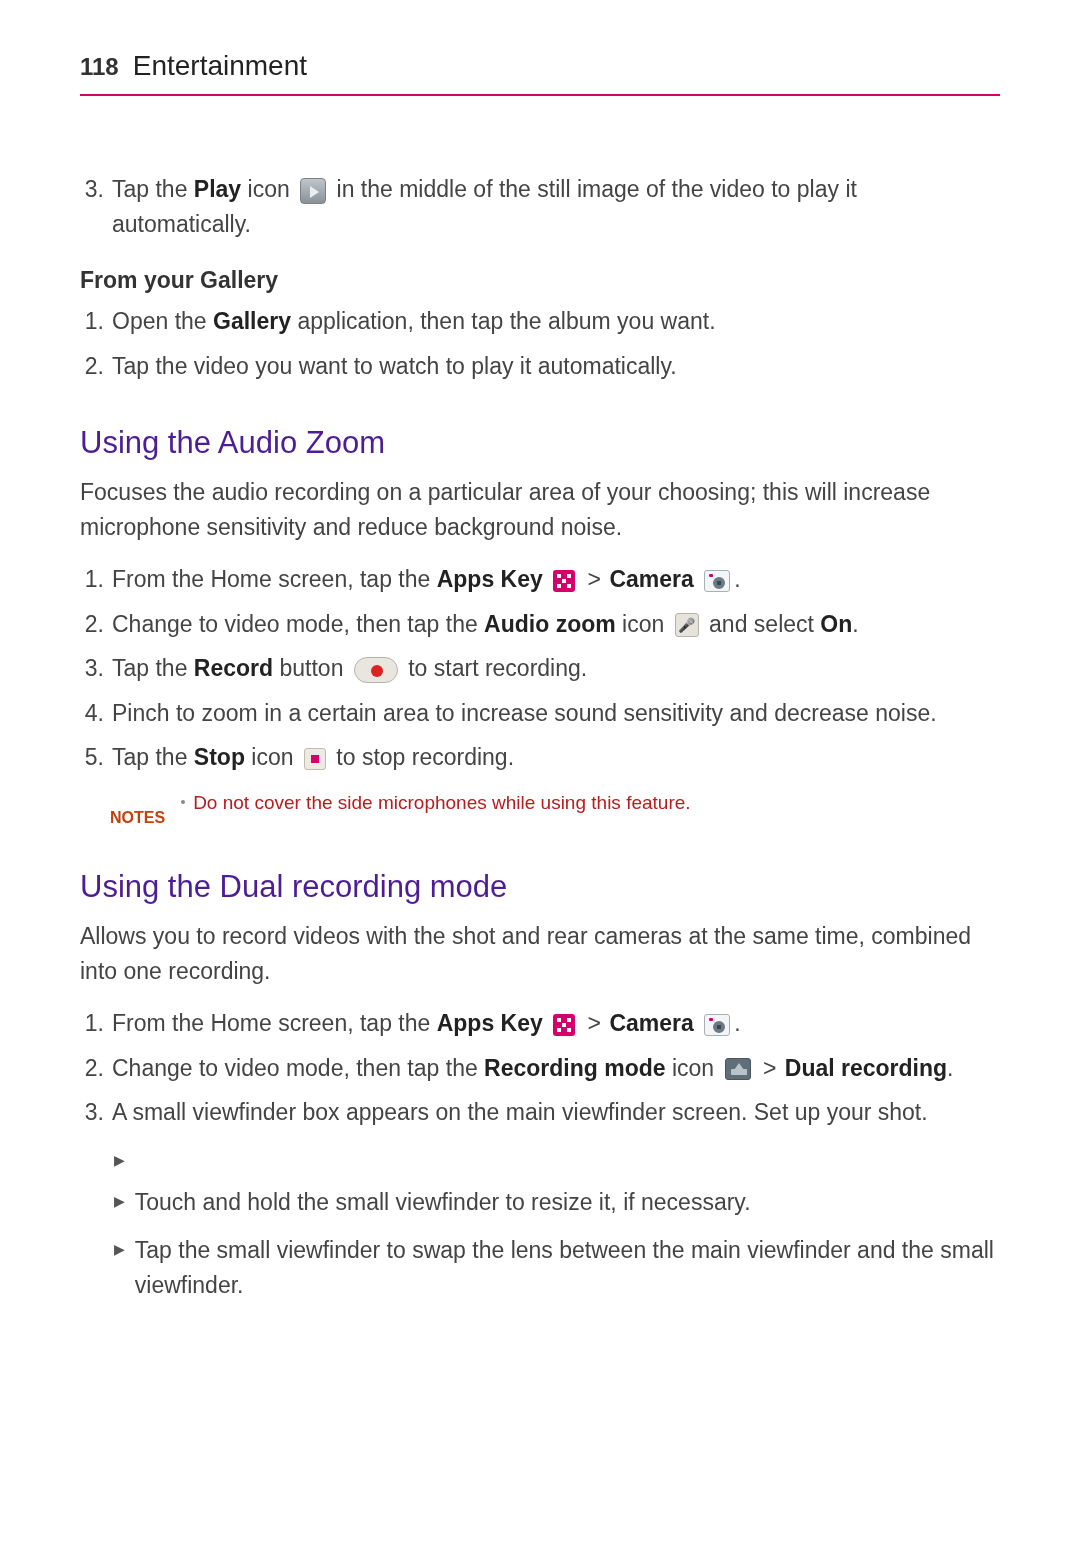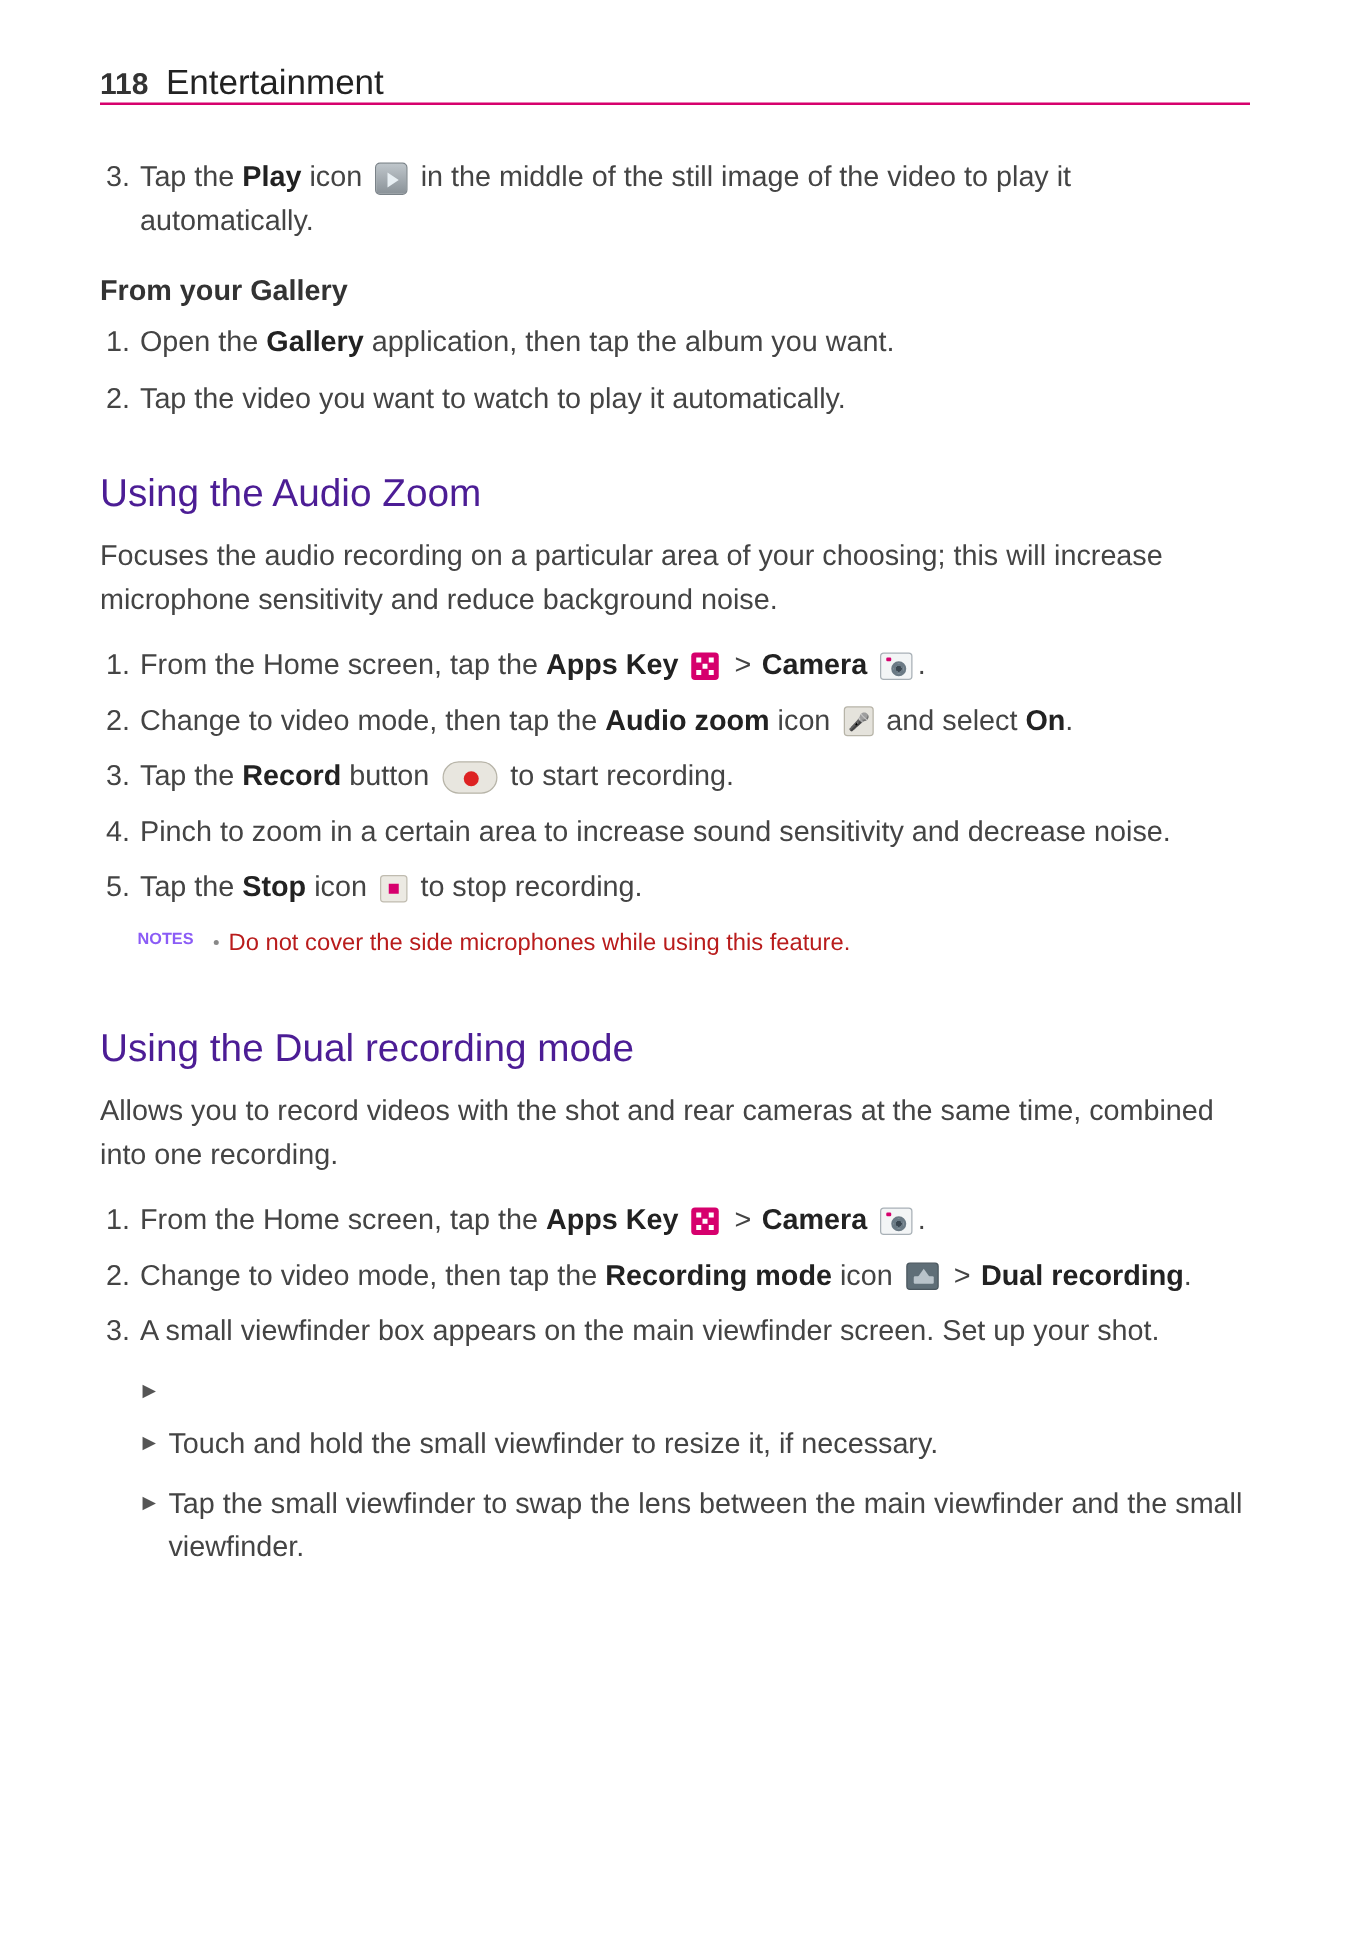--- a/index.html
+++ b/index.html
@@ -11,22 +11,22 @@
     color: #333;
     width: 1080px;
   }
   .page {
     padding: 50px 80px 60px 80px;
   }
   .header {
     display: flex;
     align-items: baseline;
     border-bottom: 2px solid #d6006d;
-    padding-bottom: 0;
-    margin-bottom: 40px;
+    padding-bottom: 12px;
+    margin-bottom: 76px;
   }
   .page-number {
     font-size: 24px;
     font-weight: 600;
     color: #333;
     margin-right: 14px;
   }
   .chapter-title {
     font-size: 28px;
     font-weight: 400;
@@ -182,25 +182,26 @@
     border-left: 5px solid transparent;
     border-right: 5px solid transparent;
     border-bottom: 7px solid #b9c3ca;
   }
   .notes-block {
     display: flex;
     gap: 16px;
     margin: 14px 0 0 30px;
   }
   .notes-label {
-    font-size: 13px;
+    font-size: 16px;
     font-weight: 700;
-    color: #8b5cf6;
+    color: #c2410c;
     white-space: nowrap;
     padding-top: 2px;
+    margin-top: 18px;
   }
   .notes-list {
     flex: 1;
   }
   .note-item {
     font-size: 19px;
     color: #b91c1c;
     line-height: 1.5;
     display: flex;
     gap: 8px;

